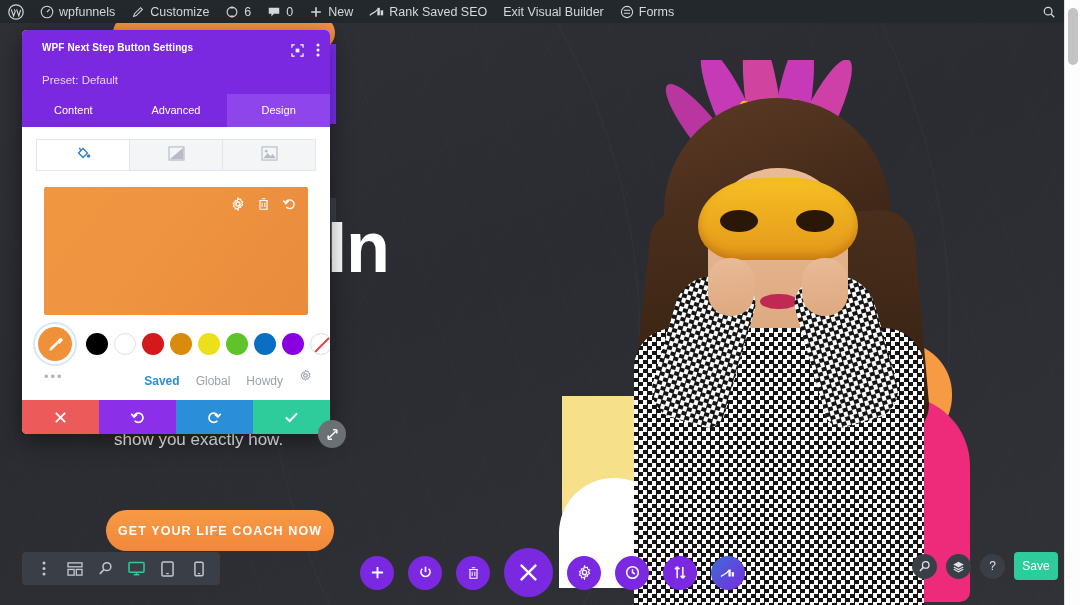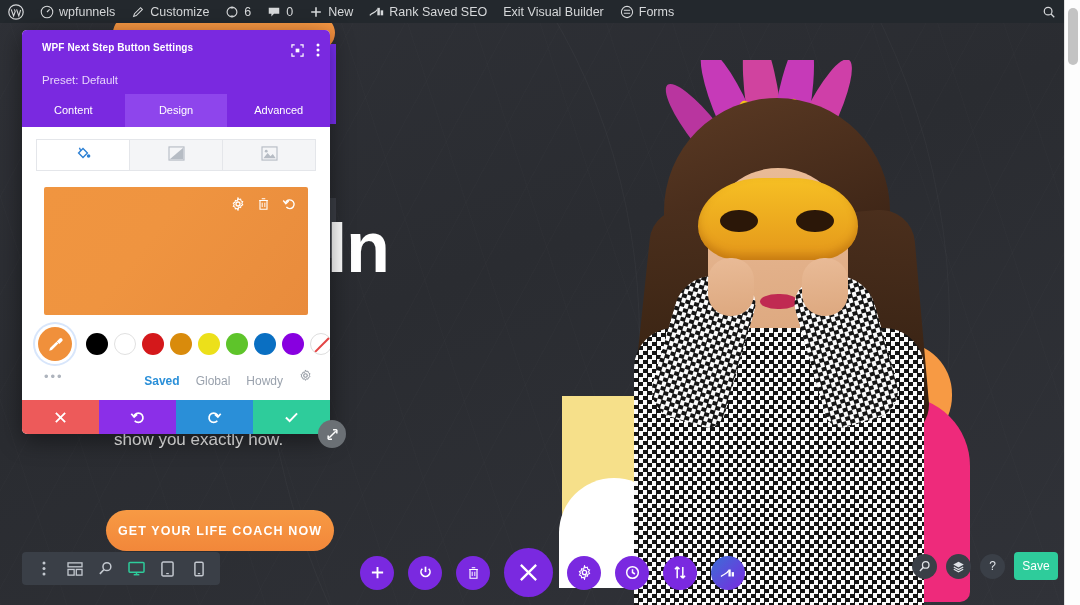--- a/index.html
+++ b/index.html
@@ -609,22 +609,22 @@
             <circle cx="2" cy="2" r="1.5" fill="#fff"></circle>
             <circle cx="2" cy="7" r="1.5" fill="#fff"></circle>
             <circle cx="2" cy="12" r="1.5" fill="#fff"></circle>
           </svg>
       </span>
     </div>
   </div>
 
   <div class="modal-tabs">
     <div class="modal-tab">Content</div>
+    <div class="modal-tab">Advanced</div>
     <div class="modal-tab active">Design</div>
-    <div class="modal-tab">Advanced</div>
   </div>
 
   <div class="subtabs">
     <div class="subtab">
       <span>
         <svg width="16" height="16" viewBox="0 0 18 18">
             <path d="M4 9 L9 4 L14 9 L9 14 Z" fill="none" stroke="#2a7fd4" stroke-width="1.5"></path>
             <path d="M6.5 6.5 L5 3" stroke="#2a7fd4" stroke-width="1.5"></path>
             <circle cx="15.3" cy="12.4" r="2" fill="#2a7fd4"></circle>
           </svg>

